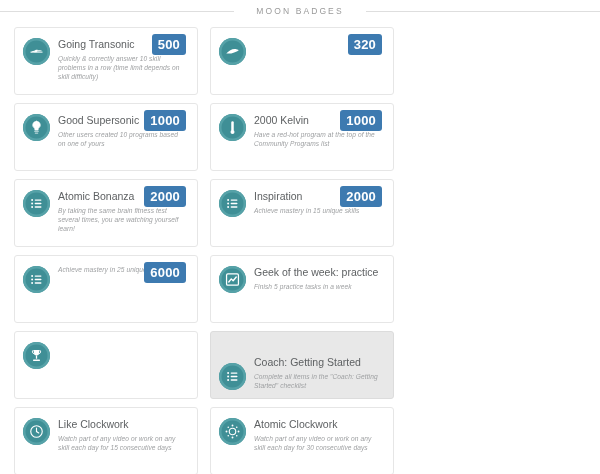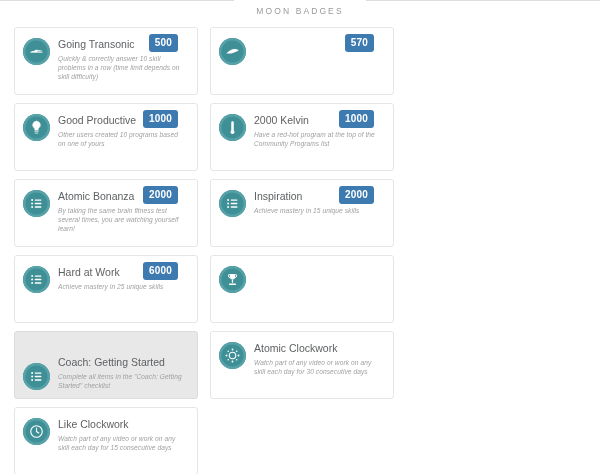--- a/index.html
+++ b/index.html
@@ -16,20 +16,21 @@
   .page {
     width: 600px;
     height: 474px;
     position: relative;
     background: #ffffff;
   }
 
   
   .section-header {
     display: flex;
+    align-items: center;
     height: 22px;
     padding: 0;
     margin: 0;
   }
   .rule {
     flex: 1 1 auto;
     height: 1px;
     background: #dedede;
   }
   .rule.left  { margin-right: 0; }
@@ -121,24 +122,24 @@
     font-style: italic;
     color: #9d9fa1;
     line-height: 9.2px;
     letter-spacing: 0.08px;
   }
 
   
   .points {
     position: absolute;
     top: 6px;
-    right: 19px;
+    right: 11px;
     background: #3d7ab0;
     color: #ffffff;
-    font-size: 10px;
+    font-size: 13px;
     font-weight: 700;
     line-height: 1;
     padding: 3.5px 6px 4px 6px;
     border-radius: 3px;
     letter-spacing: 0.2px;
   }
 </style>
 </head>
 <body>
 
@@ -168,32 +169,32 @@
         <div class="points">500</div>
       </div>
       <div class="card">
         <div class="medallion">
           <span class="glyph">
             <svg width="15" height="15" viewBox="0 0 24 24" fill="none" stroke="#ffffff" stroke-width="2" stroke-linecap="round" stroke-linejoin="round">
               <path d="M2 15c4-4 9-7 13-7 3 0 6 1 7 2-3 2-7 4-12 5H2z" fill="#fff" stroke="none"></path>
             </svg>
           </span>
         </div>
-        <div class="points">570</div>
+        <div class="points">320</div>
       </div>
       <div class="card">
         <div class="medallion">
           <span class="glyph">
             <svg width="15" height="15" viewBox="0 0 24 24" fill="none" stroke="#ffffff" stroke-width="2" stroke-linecap="round" stroke-linejoin="round">
               <path d="M9 18h6M10 21h4M12 2a6 6 0 0 0-3.5 10.9c.6.5.9 1.2.9 1.9V16h5.2v-1.2c0-.7.3-1.4.9-1.9A6 6 0 0 0 12 2z" fill="#fff" stroke="#fff" stroke-width="1.2"></path>
             </svg>
           </span>
         </div>
         <div class="card-body">
-          <div class="card-title">Good Productive</div>
+          <div class="card-title">Good Supersonic</div>
           <div class="card-desc">Other users created 10 programs based on one of yours</div>
         </div>
         <div class="points">1000</div>
       </div>
       <div class="card">
         <div class="medallion">
           <span class="glyph">
             <svg width="15" height="15" viewBox="0 0 24 24" fill="none" stroke="#ffffff" stroke-width="2" stroke-linecap="round" stroke-linejoin="round">
               <rect x="10" y="2" width="4" height="16" rx="2" fill="#fff" stroke="none"></rect>
               <circle cx="12" cy="19" r="3.2" fill="#fff" stroke="none"></circle>
@@ -251,24 +252,37 @@
               <circle cx="5" cy="6.5" r="1.6" fill="#fff" stroke="none"></circle>
               <circle cx="5" cy="12" r="1.6" fill="#fff" stroke="none"></circle>
               <circle cx="5" cy="17.5" r="1.6" fill="#fff" stroke="none"></circle>
               <rect x="9" y="5.4" width="11" height="2.2" rx="1.1" fill="#fff" stroke="none"></rect>
               <rect x="9" y="10.9" width="11" height="2.2" rx="1.1" fill="#fff" stroke="none"></rect>
               <rect x="9" y="16.4" width="11" height="2.2" rx="1.1" fill="#fff" stroke="none"></rect>
             </svg>
           </span>
         </div>
         <div class="card-body">
-          <div class="card-title">Hard at Work</div>
           <div class="card-desc">Achieve mastery in 25 unique skills</div>
         </div>
         <div class="points">6000</div>
+      </div>
+      <div class="card">
+        <div class="medallion">
+          <span class="glyph">
+            <svg width="15" height="15" viewBox="0 0 24 24" fill="none" stroke="#ffffff" stroke-width="2" stroke-linecap="round" stroke-linejoin="round">
+              <rect x="2.5" y="3" width="19" height="18" rx="2" fill="none" stroke="#fff" stroke-width="2"></rect>
+              <path d="M6 16l4-5 3 3 5-6" stroke="#fff" stroke-width="2.2"></path>
+            </svg>
+          </span>
+        </div>
+        <div class="card-body">
+          <div class="card-title">Geek of the week: practice</div>
+          <div class="card-desc">Finish 5 practice tasks in a week</div>
+        </div>
       </div>
       <div class="card">
         <div class="medallion">
           <span class="glyph">
             <svg width="15" height="15" viewBox="0 0 24 24" fill="none" stroke="#ffffff" stroke-width="2" stroke-linecap="round" stroke-linejoin="round">
               <path d="M8 3h8v5a4 4 0 0 1-8 0V3z" fill="#fff" stroke="none"></path>
               <path d="M11 12h2v5h-2z" fill="#fff" stroke="none"></path>
               <path d="M7.5 19.5h9" stroke="#fff" stroke-width="2.4"></path>
               <path d="M8 4.5H5.5v1.8A3 3 0 0 0 8 9.2M16 4.5h2.5v1.8A3 3 0 0 1 16 9.2" stroke="#fff" stroke-width="1.5" fill="none"></path>
             </svg>
@@ -284,20 +298,35 @@
               <circle cx="5" cy="17.5" r="1.6" fill="#fff" stroke="none"></circle>
               <rect x="9" y="5.4" width="11" height="2.2" rx="1.1" fill="#fff" stroke="none"></rect>
               <rect x="9" y="10.9" width="11" height="2.2" rx="1.1" fill="#fff" stroke="none"></rect>
               <rect x="9" y="16.4" width="11" height="2.2" rx="1.1" fill="#fff" stroke="none"></rect>
             </svg>
           </span>
         </div>
         <div class="card-body">
           <div class="card-title">Coach: Getting Started</div>
           <div class="card-desc">Complete all items in the "Coach: Getting Started" checklist</div>
+        </div>
+      </div>
+      <div class="card">
+        <div class="medallion">
+          <span class="glyph">
+            <svg width="15" height="15" viewBox="0 0 24 24" fill="none" stroke="#ffffff" stroke-width="2" stroke-linecap="round" stroke-linejoin="round">
+              <circle cx="12" cy="12" r="9.2" fill="none" stroke="#fff" stroke-width="1.8"></circle>
+              <path d="M12 6.6V12l3.6 2.4" stroke="#fff" stroke-width="1.8"></path>
+              <circle cx="12" cy="12" r="1" fill="#fff" stroke="none"></circle>
+            </svg>
+          </span>
+        </div>
+        <div class="card-body">
+          <div class="card-title">Like Clockwork</div>
+          <div class="card-desc">Watch part of any video or work on any skill each day for 15 consecutive days</div>
         </div>
       </div>
       <div class="card">
         <div class="medallion">
           <span class="glyph">
             <svg width="15" height="15" viewBox="0 0 24 24" fill="none" stroke="#ffffff" stroke-width="2" stroke-linecap="round" stroke-linejoin="round">
               <circle cx="12" cy="12" r="5.2" fill="none" stroke="#fff" stroke-width="1.8"></circle>
               <circle cx="12" cy="2.4" r="1.5" fill="#fff" stroke="none"></circle>
               <circle cx="12" cy="21.6" r="1.5" fill="#fff" stroke="none"></circle>
               <circle cx="2.4" cy="12" r="1.5" fill="#fff" stroke="none"></circle>
@@ -307,30 +336,15 @@
               <circle cx="5.2" cy="18.8" r="1.3" fill="#fff" stroke="none"></circle>
               <circle cx="18.8" cy="18.8" r="1.3" fill="#fff" stroke="none"></circle>
             </svg>
           </span>
         </div>
         <div class="card-body">
           <div class="card-title">Atomic Clockwork</div>
           <div class="card-desc">Watch part of any video or work on any skill each day for 30 consecutive days</div>
         </div>
       </div>
-      <div class="card">
-        <div class="medallion">
-          <span class="glyph">
-            <svg width="15" height="15" viewBox="0 0 24 24" fill="none" stroke="#ffffff" stroke-width="2" stroke-linecap="round" stroke-linejoin="round">
-              <circle cx="12" cy="12" r="9.2" fill="none" stroke="#fff" stroke-width="1.8"></circle>
-              <path d="M12 6.6V12l3.6 2.4" stroke="#fff" stroke-width="1.8"></path>
-              <circle cx="12" cy="12" r="1" fill="#fff" stroke="none"></circle>
-            </svg>
-          </span>
-        </div>
-        <div class="card-body">
-          <div class="card-title">Like Clockwork</div>
-          <div class="card-desc">Watch part of any video or work on any skill each day for 15 consecutive days</div>
-        </div>
-      </div>
     </div>
 
 </div>
 
 </body></html>

